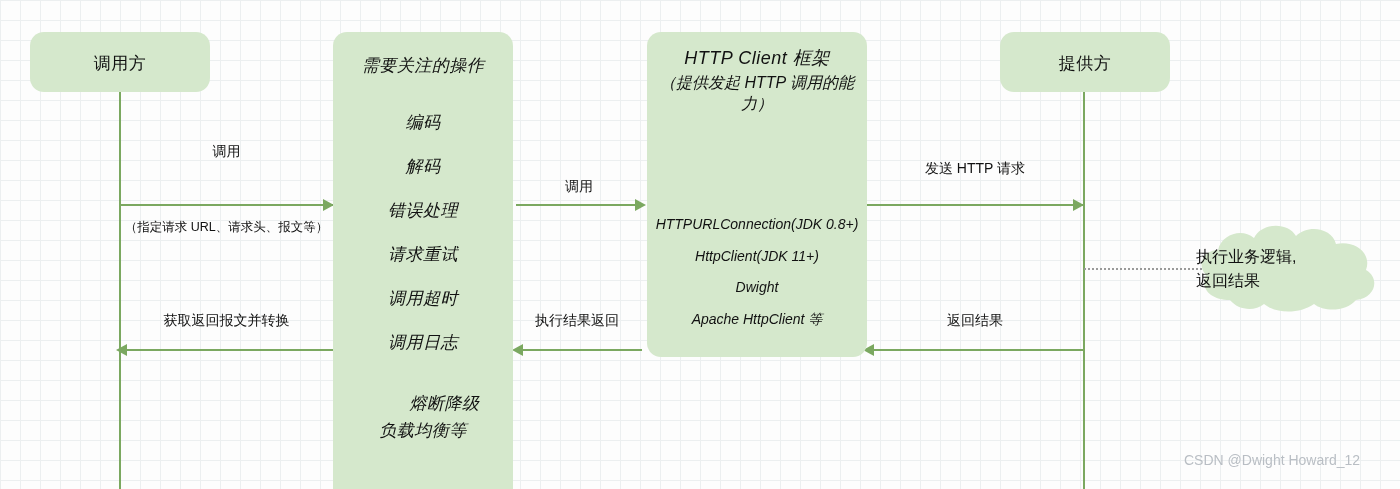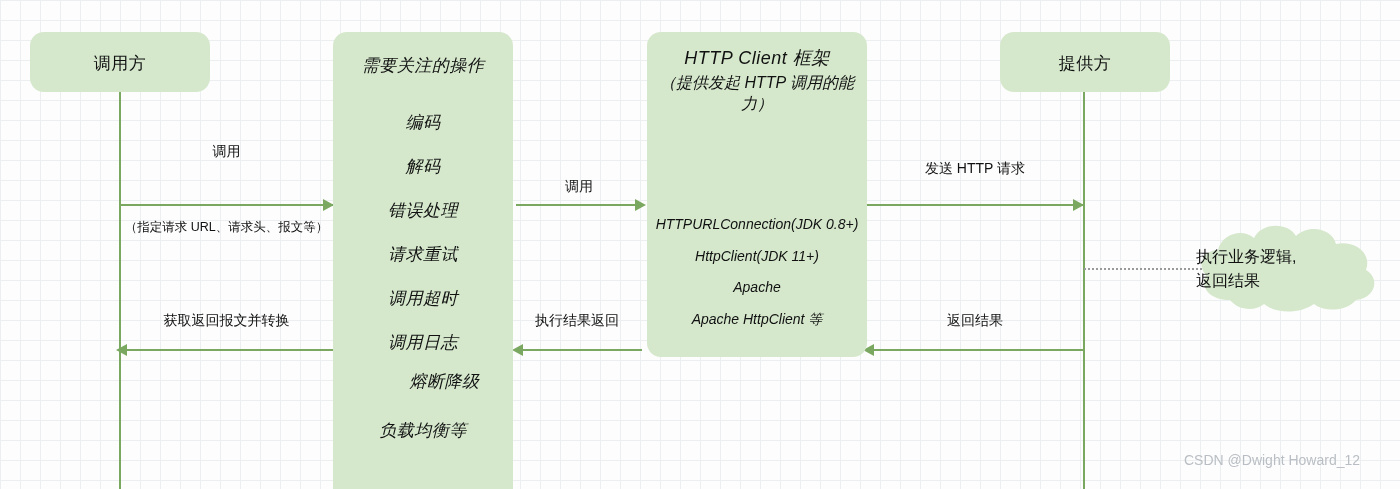--- a/index.html
+++ b/index.html
@@ -159,30 +159,30 @@
   </div>
 
   <div class="node-box" style="left:333px; top:32px; width:180px; height:478px;font-style:italic;">
     <div class="node-title" style="top:22px;">需要关注的操作</div>
     <div class="op-item" style="top:79px;">编码</div>
     <div class="op-item" style="top:123px;">解码</div>
     <div class="op-item" style="top:167px;">错误处理</div>
     <div class="op-item" style="top:211px;">请求重试</div>
     <div class="op-item" style="top:255px;">调用超时</div>
     <div class="op-item" style="top:299px;">调用日志</div>
-    <div class="op-item" style="top:338px;padding-left:43px;">熔断降级</div>
+    <div class="op-item" style="top:360px;padding-left:43px;">熔断降级</div>
     <div class="op-item" style="top:387px;">负载均衡等</div>
   </div>
 
   <div class="node-box" style="left:647px; top:32px; width:220px; height:325px;font-style:italic;">
     <div class="node-title" style="top:14px; font-size:18px;">HTTP Client 框架</div>
     <div class="node-sub" style="top:41px;">（提供发起 HTTP 调用的能力）</div>
     <div class="lib-item" style="top:184px;">HTTPURLConnection(JDK 0.8+)</div>
     <div class="lib-item" style="top:216px;">HttpClient(JDK 11+)</div>
-    <div class="lib-item" style="top:247px;">Apache</div>
+    <div class="lib-item" style="top:247px;">Dwight</div>
     <div class="lib-item" style="top:279px;">Apache HttpClient 等</div>
   </div>
 
   <div class="node-box" style="left:1000px; top:32px; width:170px; height:60px;">
     <div class="node-title" style="top:20px;">提供方</div>
   </div>
 
   <div class="cloud" style="left:1196px; top:220px; width:190px; height:96px;">
     <svg width="190" height="96" viewBox="0 0 190 96">
       <path d="M34,80

